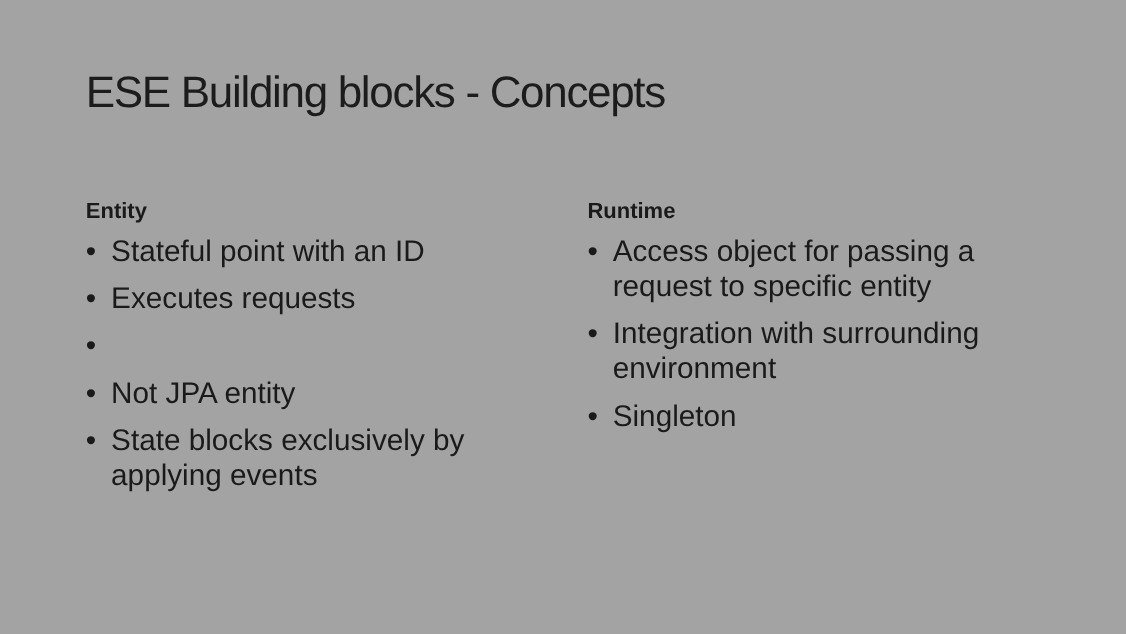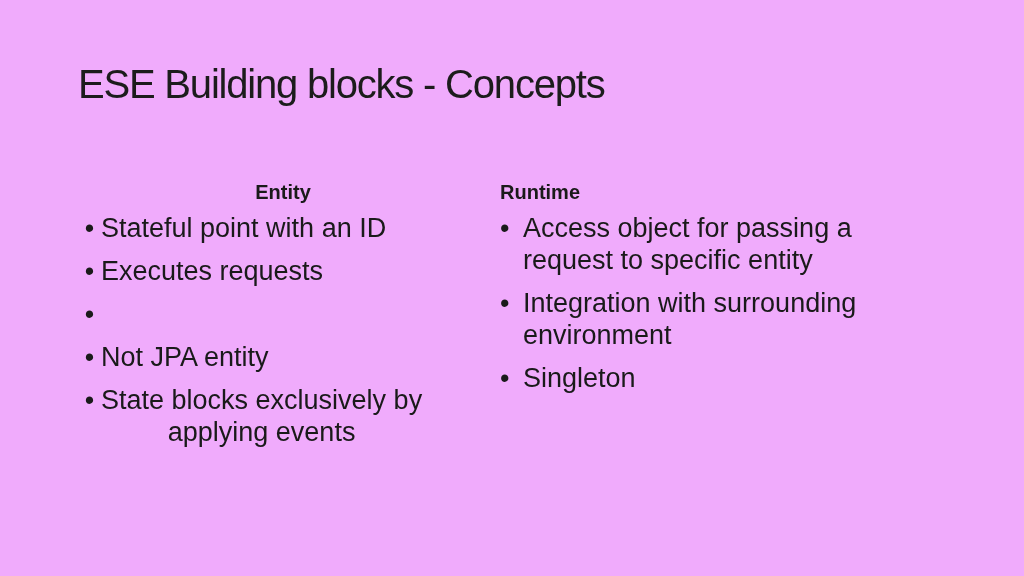--- a/index.html
+++ b/index.html
@@ -8,40 +8,40 @@
     width: 1024px;
     height: 576px;
     overflow: hidden;
     background: #ffffff;
     font-family: "Liberation Sans", sans-serif;
   }
   .slide {
     position: relative;
     width: 1024px;
     height: 576px;
-    background: #f0abfc;
+    background: #a3a3a3;
     color: #1a1a1a;
   }
   .slide-title {
     position: absolute;
     left: 78px;
     top: 61px;
     width: 880px;
     font-size: 40px;
     font-weight: 400;
     letter-spacing: -1.2px;
     line-height: 46px;
     color: #1c1c1c;
   }
   .column {
     position: absolute;
     top: 180px;
   }
-  .column.left  { left: 78px;  width: 410px; text-align: center; }
-  .column.right { left: 500px; width: 430px; }
+  .column.left  { left: 78px;  width: 410px; }
+  .column.right { left: 534px; width: 430px; }
   .col-heading {
     font-size: 20px;
     font-weight: bold;
     line-height: 24px;
     margin: 0 0 8px 0;
     color: #1a1a1a;
   }
   ul.bullets {
     list-style: none;
     margin: 0;

